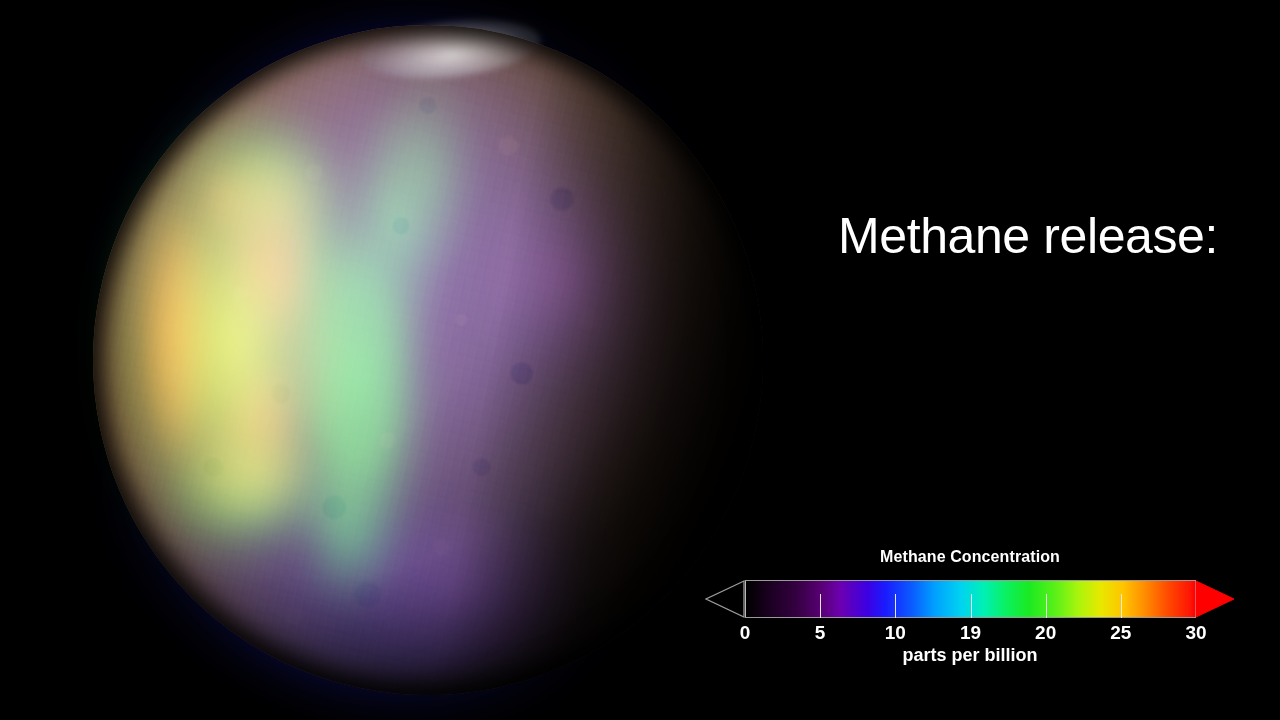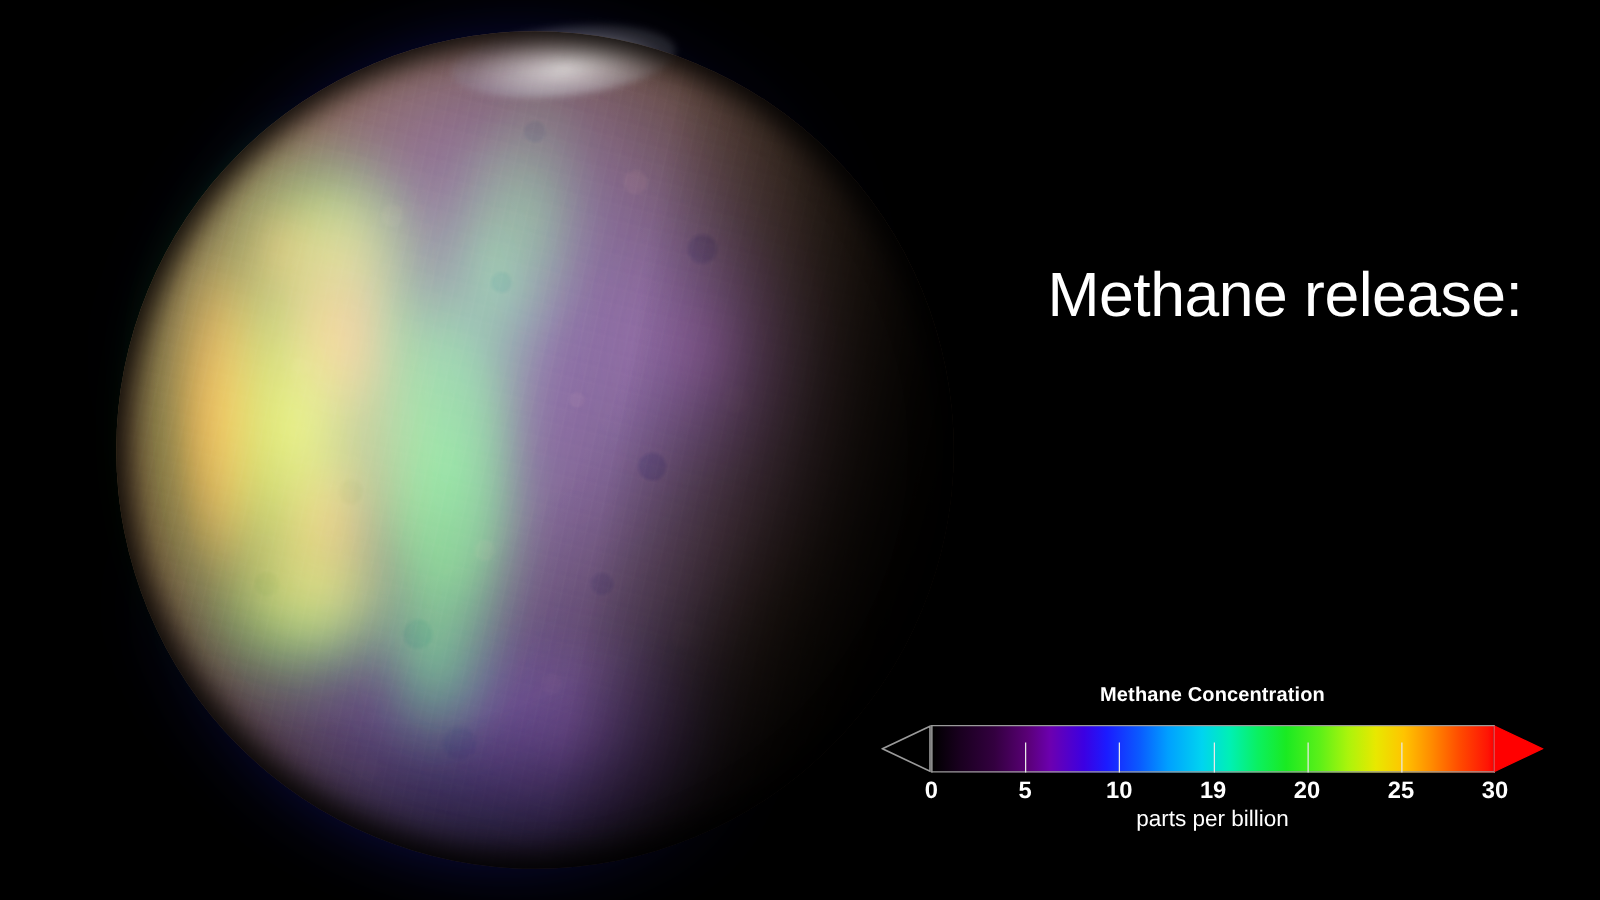--- a/index.html
+++ b/index.html
@@ -323,21 +323,21 @@
     white-space: nowrap;
   }
   .legend-units {
     position: absolute;
     left: 0;
     top: 97px;
     width: 540px;
     text-align: center;
     color: #ffffff;
     font-size: 18px;
-    font-weight: normal;
+    font-weight: bold;
   }
 </style>
 </head>
 <body>
 
 <div id="stage">
 
   <div class="globe-wrap">
     <div class="globe-layer globe-base"></div>
     <div class="globe-layer globe-texture"></div>

